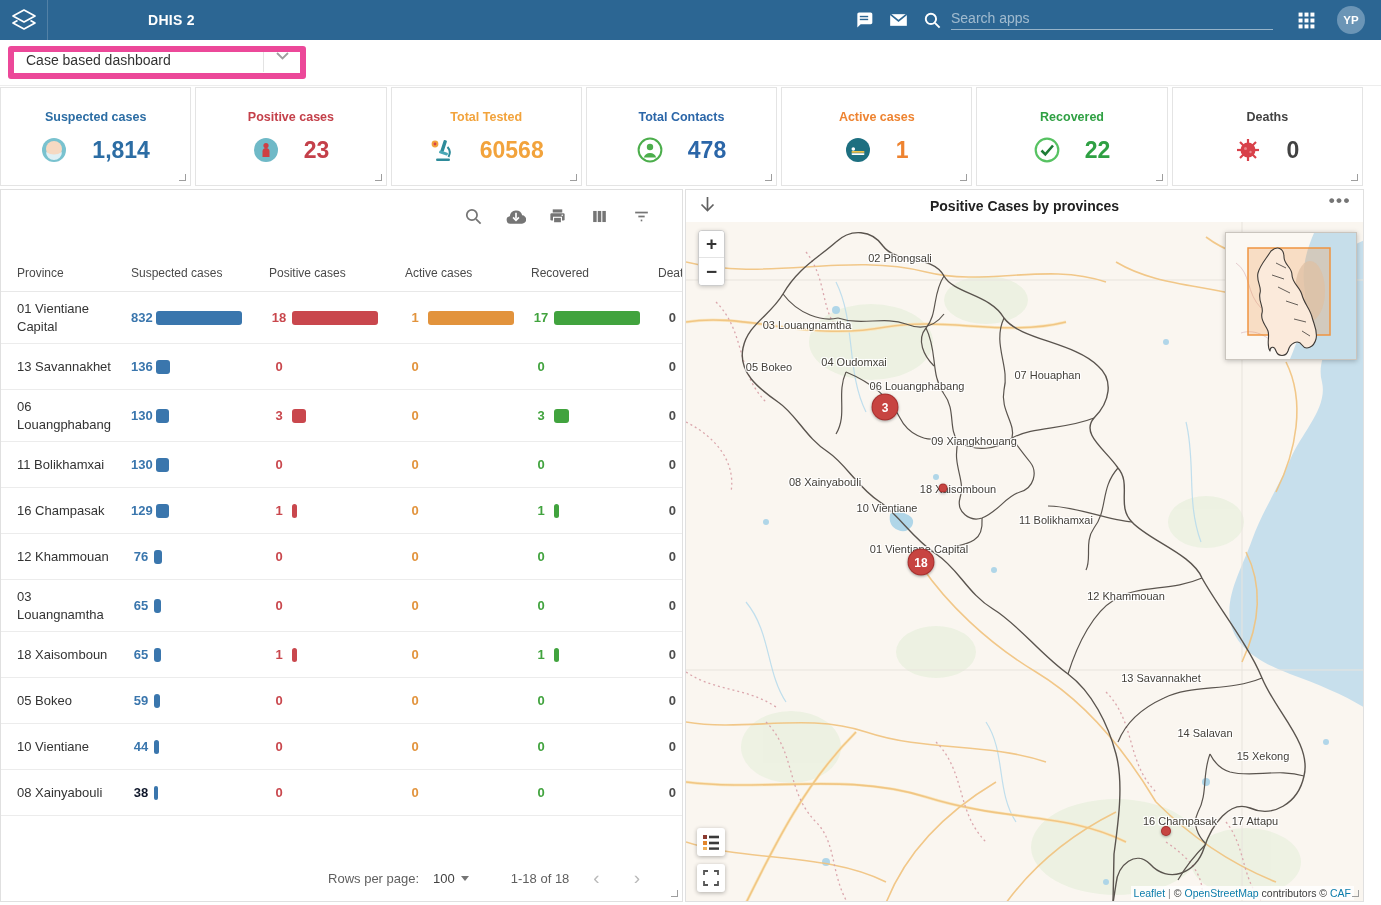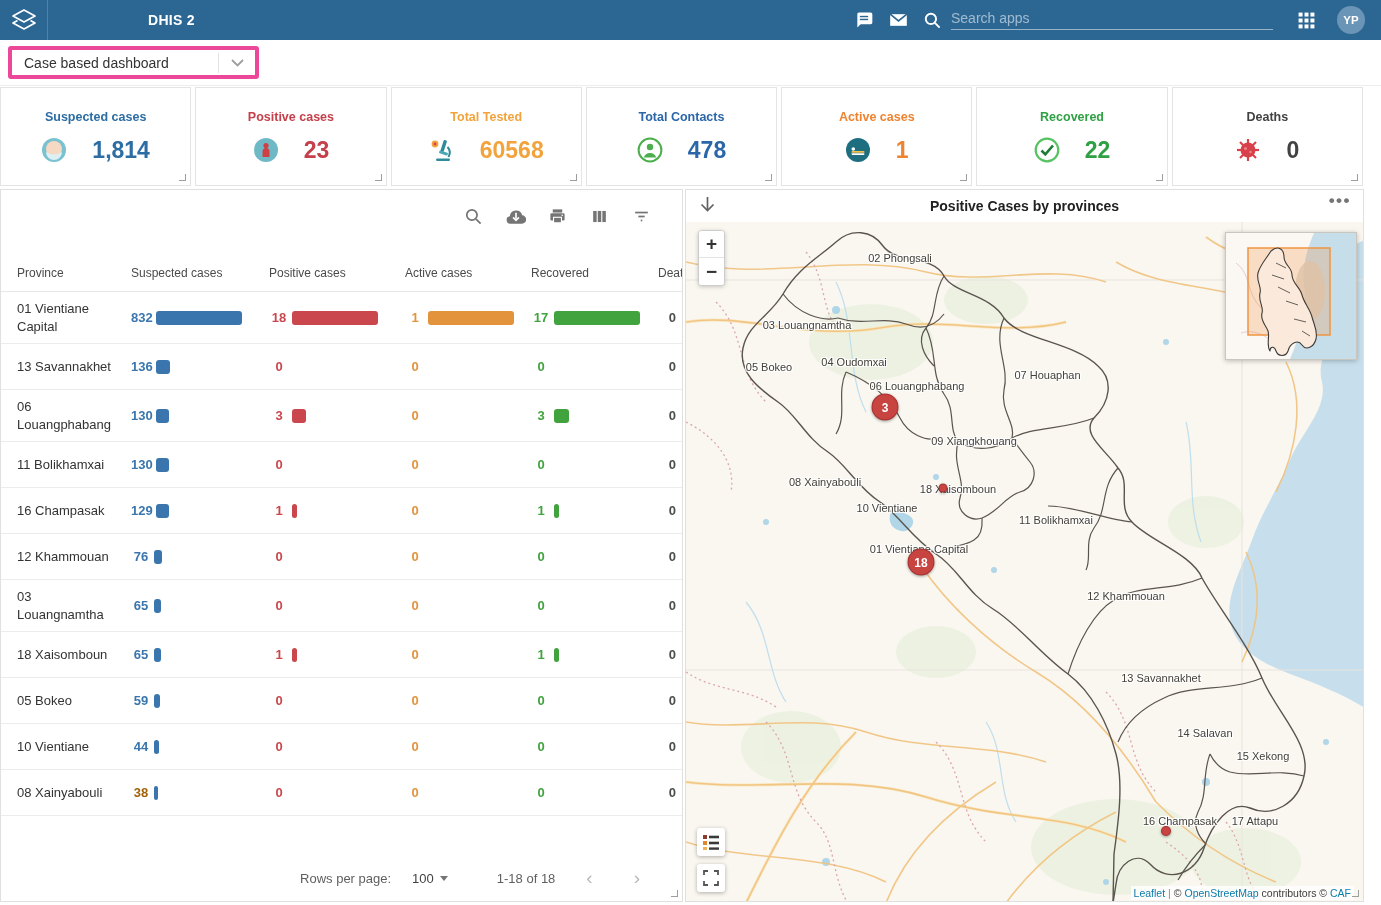--- a/index.html
+++ b/index.html
@@ -18,22 +18,22 @@
     width:322px; margin:0 16px 0 2px; padding-bottom:3px; }
   .search-box input { background:transparent; border:none; outline:none; color:#fff;
     font-size:14px; width:100%; font-family:inherit; }
   .search-box input::placeholder { color:rgba(255,255,255,.55); }
   .avatar { width:28px; height:28px; border-radius:50%; background:#6b95b6; color:#fff;
     font-size:11.5px; font-weight:bold; display:flex; align-items:center; justify-content:center;
     margin-left:14px; cursor:pointer; }
 
   
   .dashbar { height:46px; background:#fff; padding:6px 8px; border-bottom:1px solid #ededed; }
-  .dash-select { width:251px; height:33px; border:4px solid #ec4899; border-radius:3px;
-    display:flex; align-items:center; font-size:14px; color:#333; cursor:pointer; background:#fff; }
+  .dash-select { width:298px; height:33px; border:6px solid #ec4899; border-radius:3px;
+    display:flex; align-items:flex-start; font-size:14px; color:#333; cursor:pointer; background:#fff; }
   .dash-select .txt { flex:1; padding-left:12px; }
   .dash-select .sep { width:1px; height:20px; background:#e3e3e3; }
   .dash-select .chev { width:36px; display:flex; align-items:center; justify-content:center; }
 
   
   .cards { display:flex; gap:4px; height:101px; padding:1px 18px 1px 0; }
   .card { flex:1; background:#fff; border:1px solid #e4e4e4; position:relative;
     display:flex; flex-direction:column; align-items:center; justify-content:center; gap:13px; }
   .card-label { font-size:12.5px; font-weight:bold; }
   .card-value-row { display:flex; align-items:center; gap:9px; }
@@ -60,21 +60,21 @@
     border-bottom:1px solid #e8e8e8; }
   .thead .th { white-space:nowrap; overflow:hidden; }
   .trow { border-bottom:1px solid #ececec; min-height:46px; font-size:13px; color:#333;
     padding-top:8px; padding-bottom:8px; }
   .prov { padding-right:12px; line-height:1.35; }
   .metric { display:flex; align-items:center; }
   .metric .num { min-width:20px; font-weight:bold; flex:none;text-align:center; }
   .metric .bar { height:14px; border-radius:3px; margin-left:3px; flex:none; }
   .death { text-align:right; padding-right:8px; font-weight:bold; color:#4d4d4d; }
   .pagination { position:absolute; bottom:12px; right:32px; display:flex; align-items:center;
-    gap:7px; font-size:13px; color:#5f5f5f; }
+    gap:0; font-size:13px; color:#5f5f5f; }
   .pagination .rpp { display:flex; align-items:center; gap:6px; margin-left:14px; cursor:pointer; color:#424242; }
   .caret { width:0; height:0; border-left:4.5px solid transparent; border-right:4.5px solid transparent;
     border-top:5px solid #757575; display:inline-block; }
   .pagination .range { margin-left:42px; }
   .page-btn { border:none; background:none; color:#b9b9b9; font-size:19px; cursor:pointer;
     padding:0 10px; margin-left:14px; font-family:inherit; }
 
   
   .map-header { height:32px; position:relative; display:flex; align-items:center; background:#fff; }
   .map-header .dl { position:absolute; left:13px; top:6px; cursor:pointer; }
@@ -507,21 +507,21 @@
             <span class="num" style="color:#e2933c">0</span>
           </div>
           <div class="metric">
             <span class="num" style="color:#41a33e">0</span>
           </div>
           <div class="death">0</div>
         </div>
         <div class="trow">
           <div class="prov">08 Xainyabouli</div>
           <div class="metric">
-            <span class="num" style="color:#a16207">38</span>
+            <span class="num" style="color:#0f172a">38</span>
             <span class="bar" style="width:4px;background:#3a76ad"></span>
           </div>
           <div class="metric">
             <span class="num" style="color:#c9474d">0</span>
           </div>
           <div class="metric">
             <span class="num" style="color:#e2933c">0</span>
           </div>
           <div class="metric">
             <span class="num" style="color:#41a33e">0</span>

